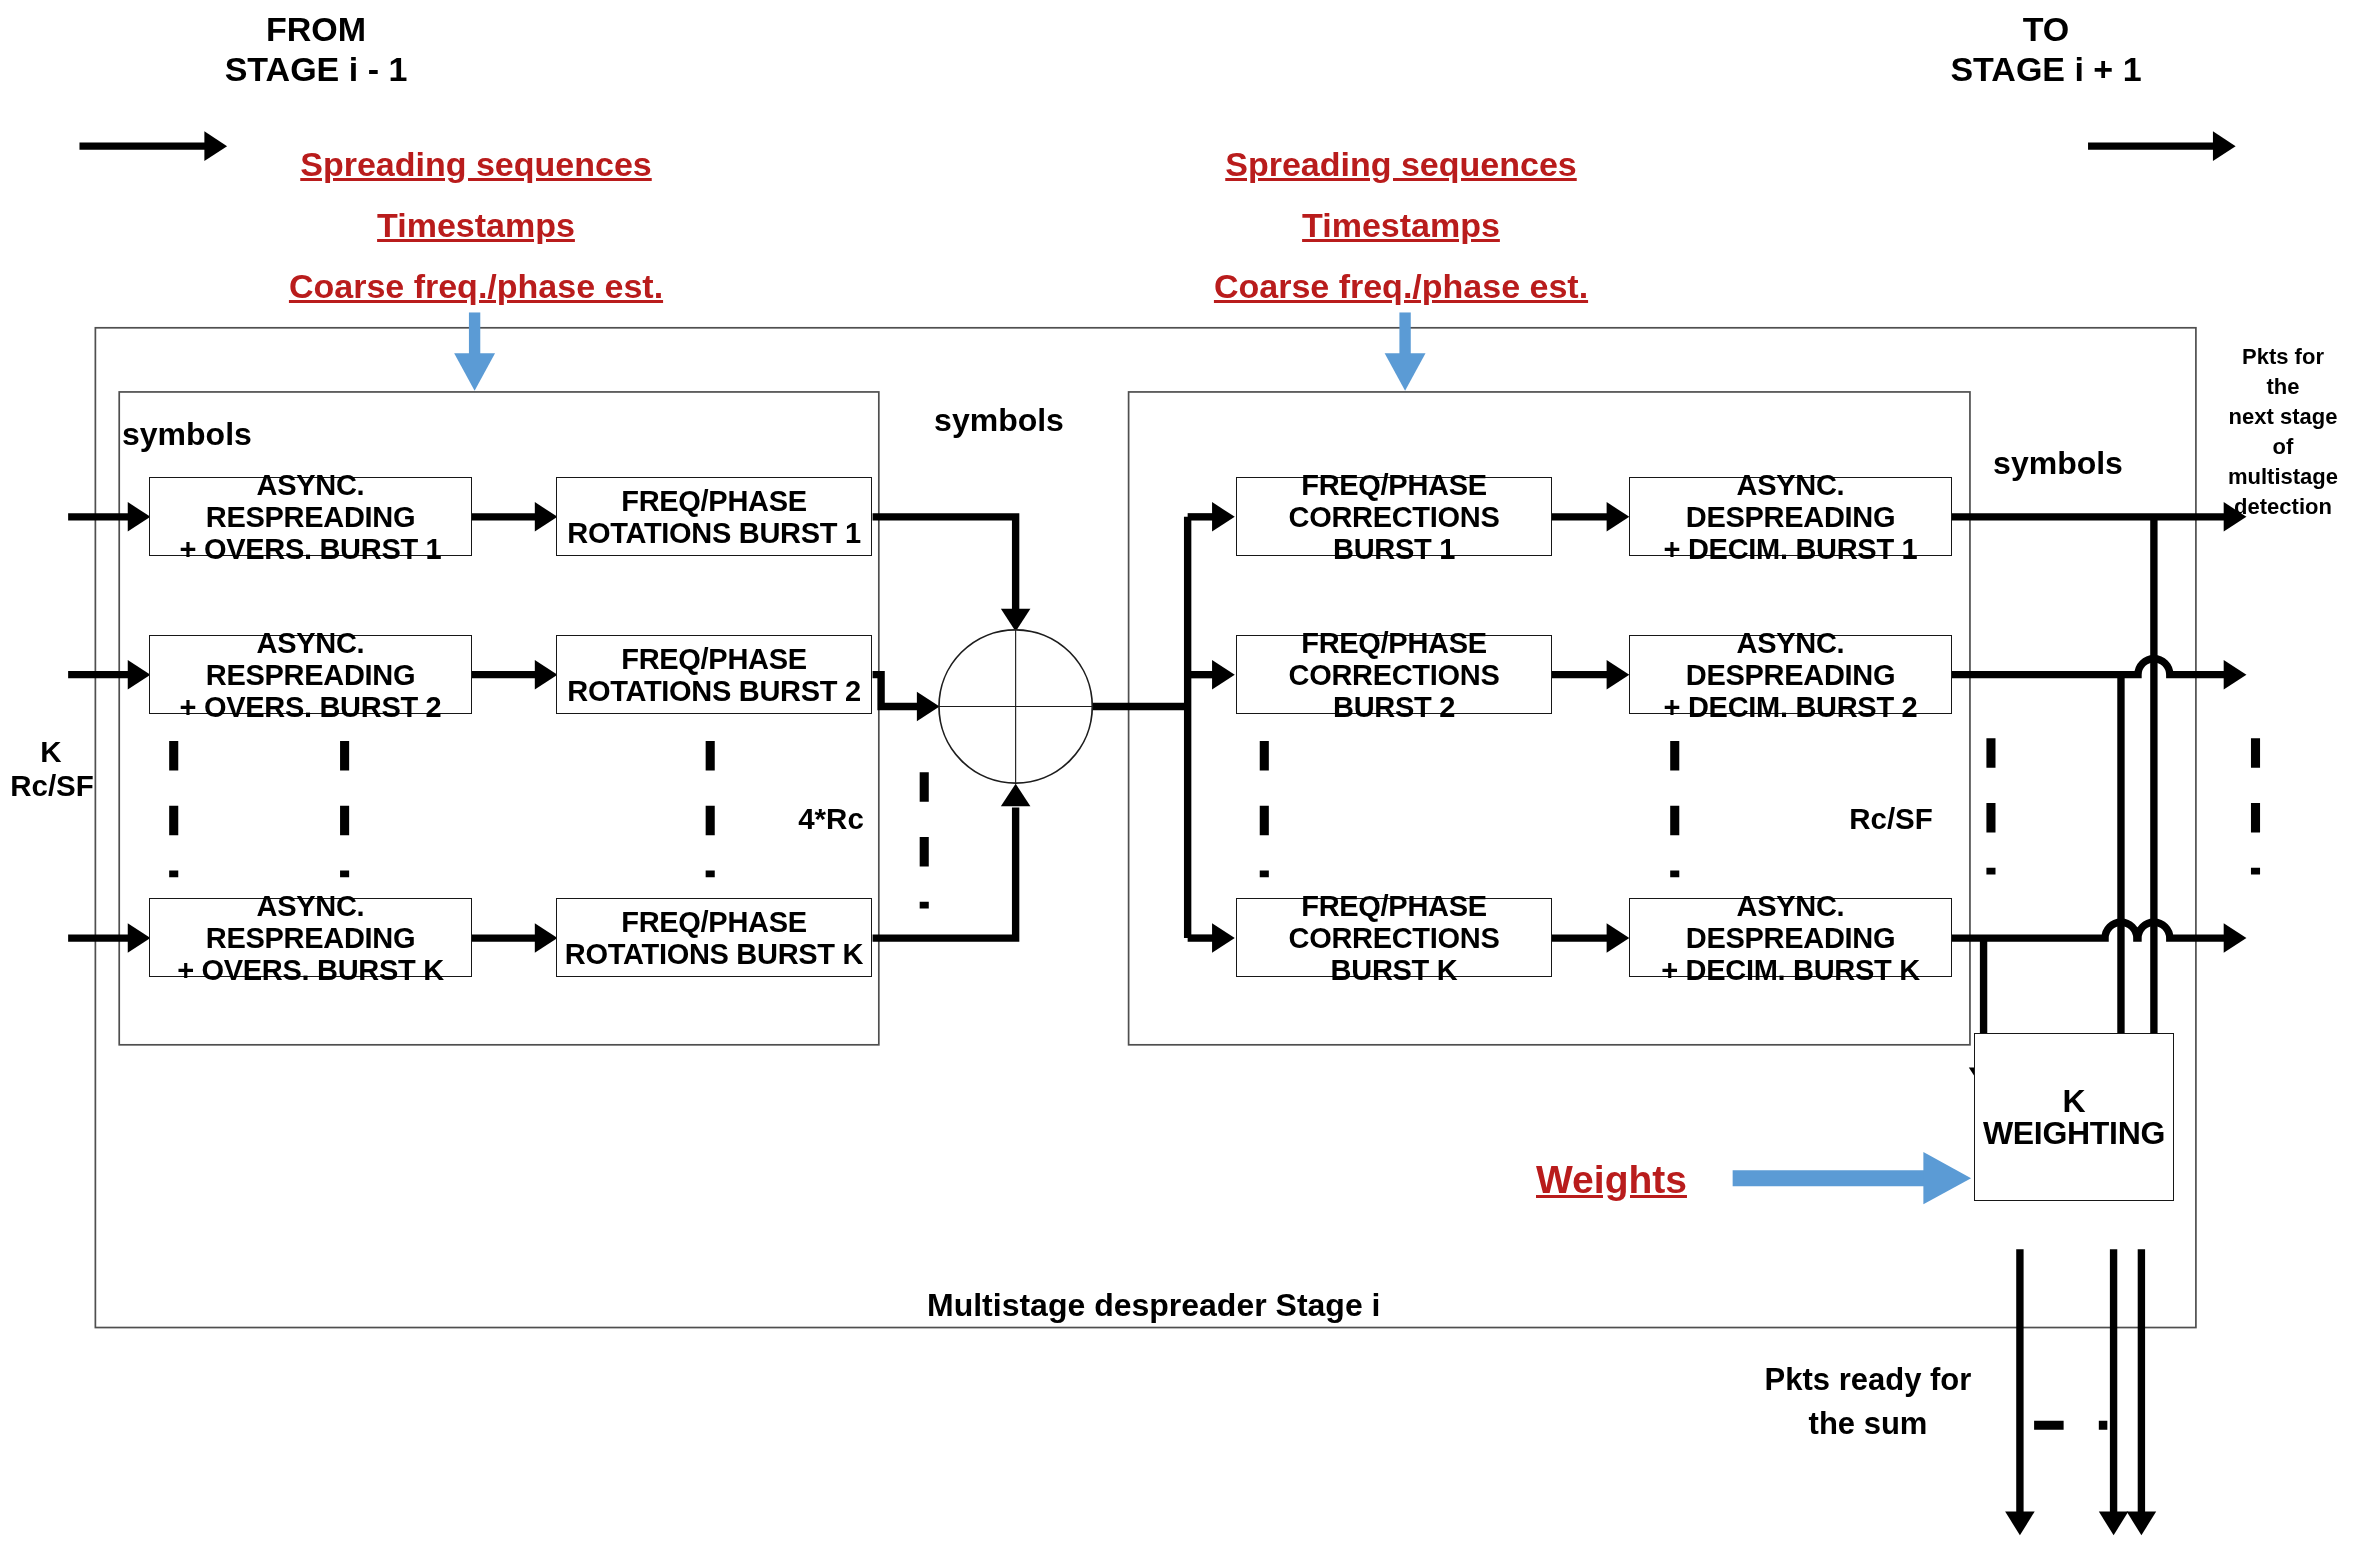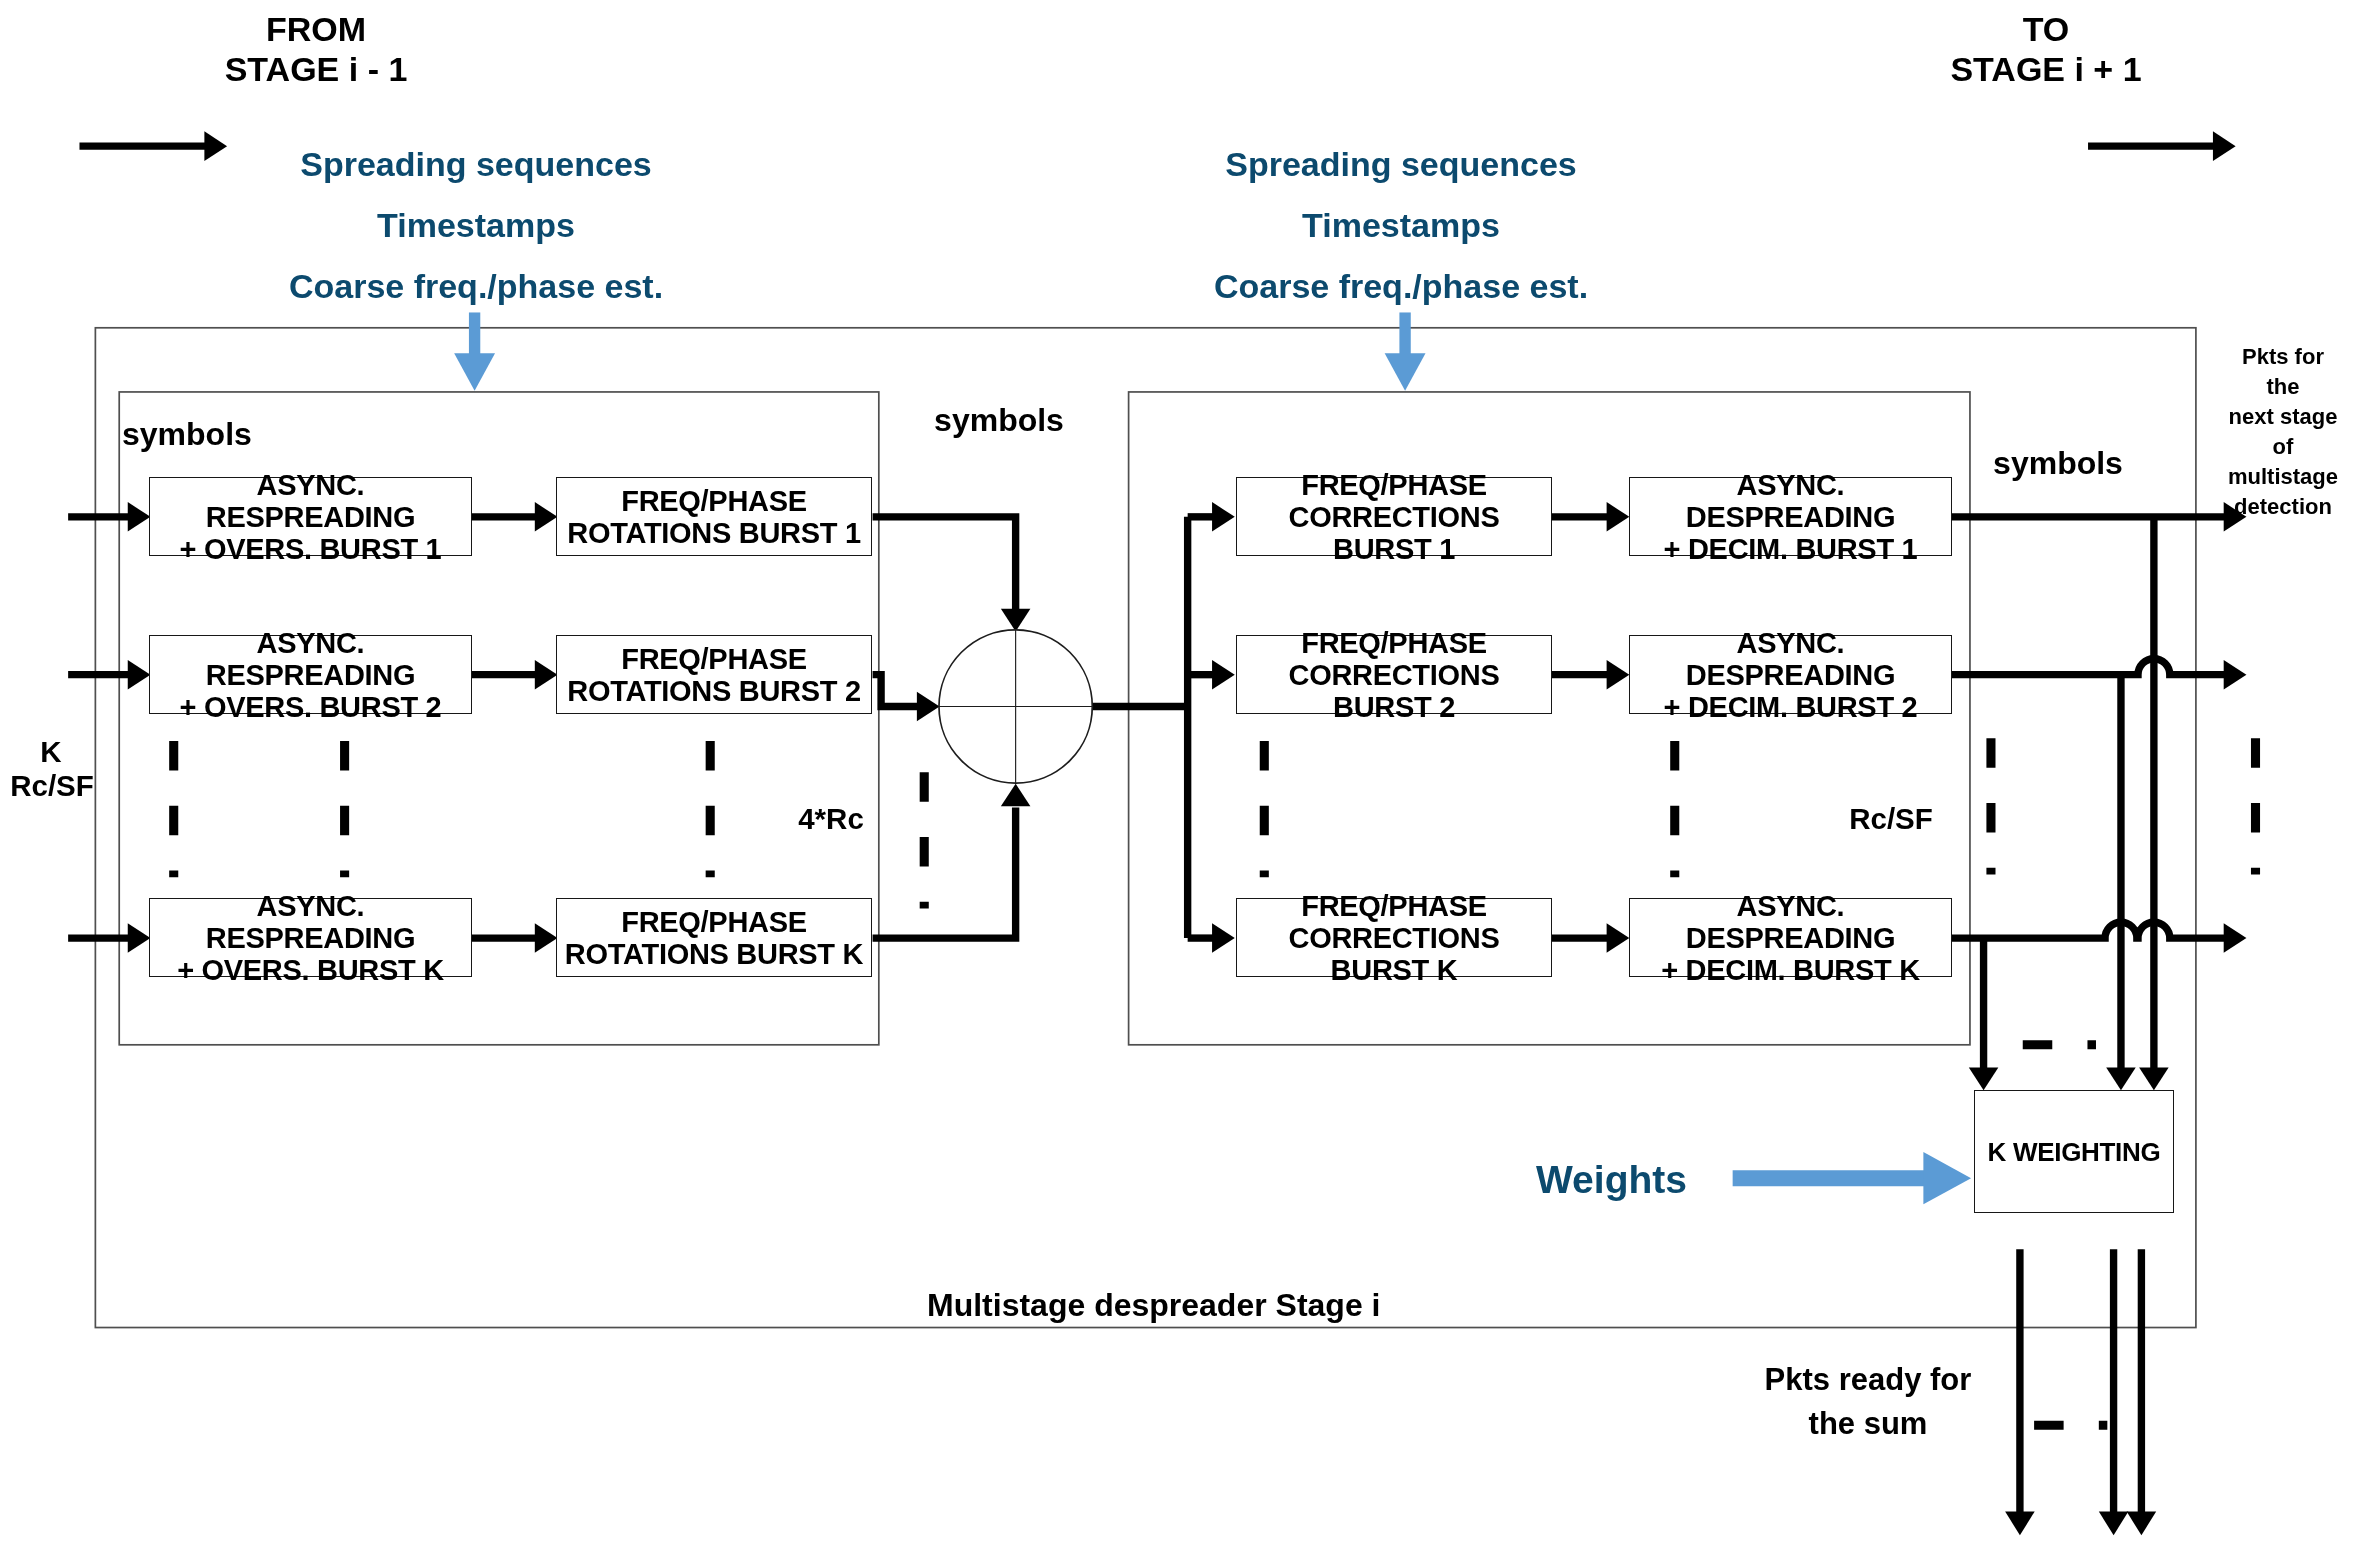--- a/index.html
+++ b/index.html
@@ -29,21 +29,21 @@
     white-space: pre-line;
   }
   .lbl {
     position: absolute;
     white-space: pre-line;
     font-weight: 700;
     font-size: 31px;
     line-height: 42px;
   }
   .center { transform: translateX(-50%); text-align: center; }
-  .blue { color: #0c4a6e; }
+  .blue { color: #b91c1c; text-decoration: underline; }
   .stage-lbl { font-weight: 700; font-size: 34px; line-height: 40px; text-align: center; }
   .ann { font-size: 34px; line-height: 61px; text-align: center; }
   .small { font-size: 29.5px; line-height: 36px; }
 </style>
 </head>
 <body>
 
 <div class="canvas">
 
   <svg class="layer" width="2377" height="1552" viewBox="0 0 4187 2733">
@@ -172,21 +172,21 @@
   <div class="box" style="left:1236px; top:898px; width:316px; height:79px">FREQ/PHASE
 CORRECTIONS BURST K</div>
 
   <div class="box" style="left:1629px; top:477px; width:323px; height:79px">ASYNC. DESPREADING
 + DECIM. BURST 1</div>
   <div class="box" style="left:1629px; top:635px; width:323px; height:79px">ASYNC. DESPREADING
 + DECIM. BURST 2</div>
   <div class="box" style="left:1629px; top:898px; width:323px; height:79px">ASYNC. DESPREADING
 + DECIM. BURST K</div>
 
-  <div class="box" style="left:1974px; top:1090px; width:200px; height:123px; border-width:1.1px; font-size:26px">K WEIGHTING</div>
+  <div class="box" style="left:1974px; top:1033px; width:200px; height:168px; border-width:1.1px; font-size:32px">K WEIGHTING</div>
 
   <div class="lbl stage-lbl center" style="left:316px; top:9px">FROM
 STAGE i - 1</div>
   <div class="lbl stage-lbl center" style="left:2046px; top:9px">TO
 STAGE i + 1</div>
 
   <div class="lbl ann blue center" style="left:476px; top:134px">Spreading sequences
 Timestamps
 Coarse freq./phase est.</div>
   <div class="lbl ann blue center" style="left:1401px; top:134px">Spreading sequences

